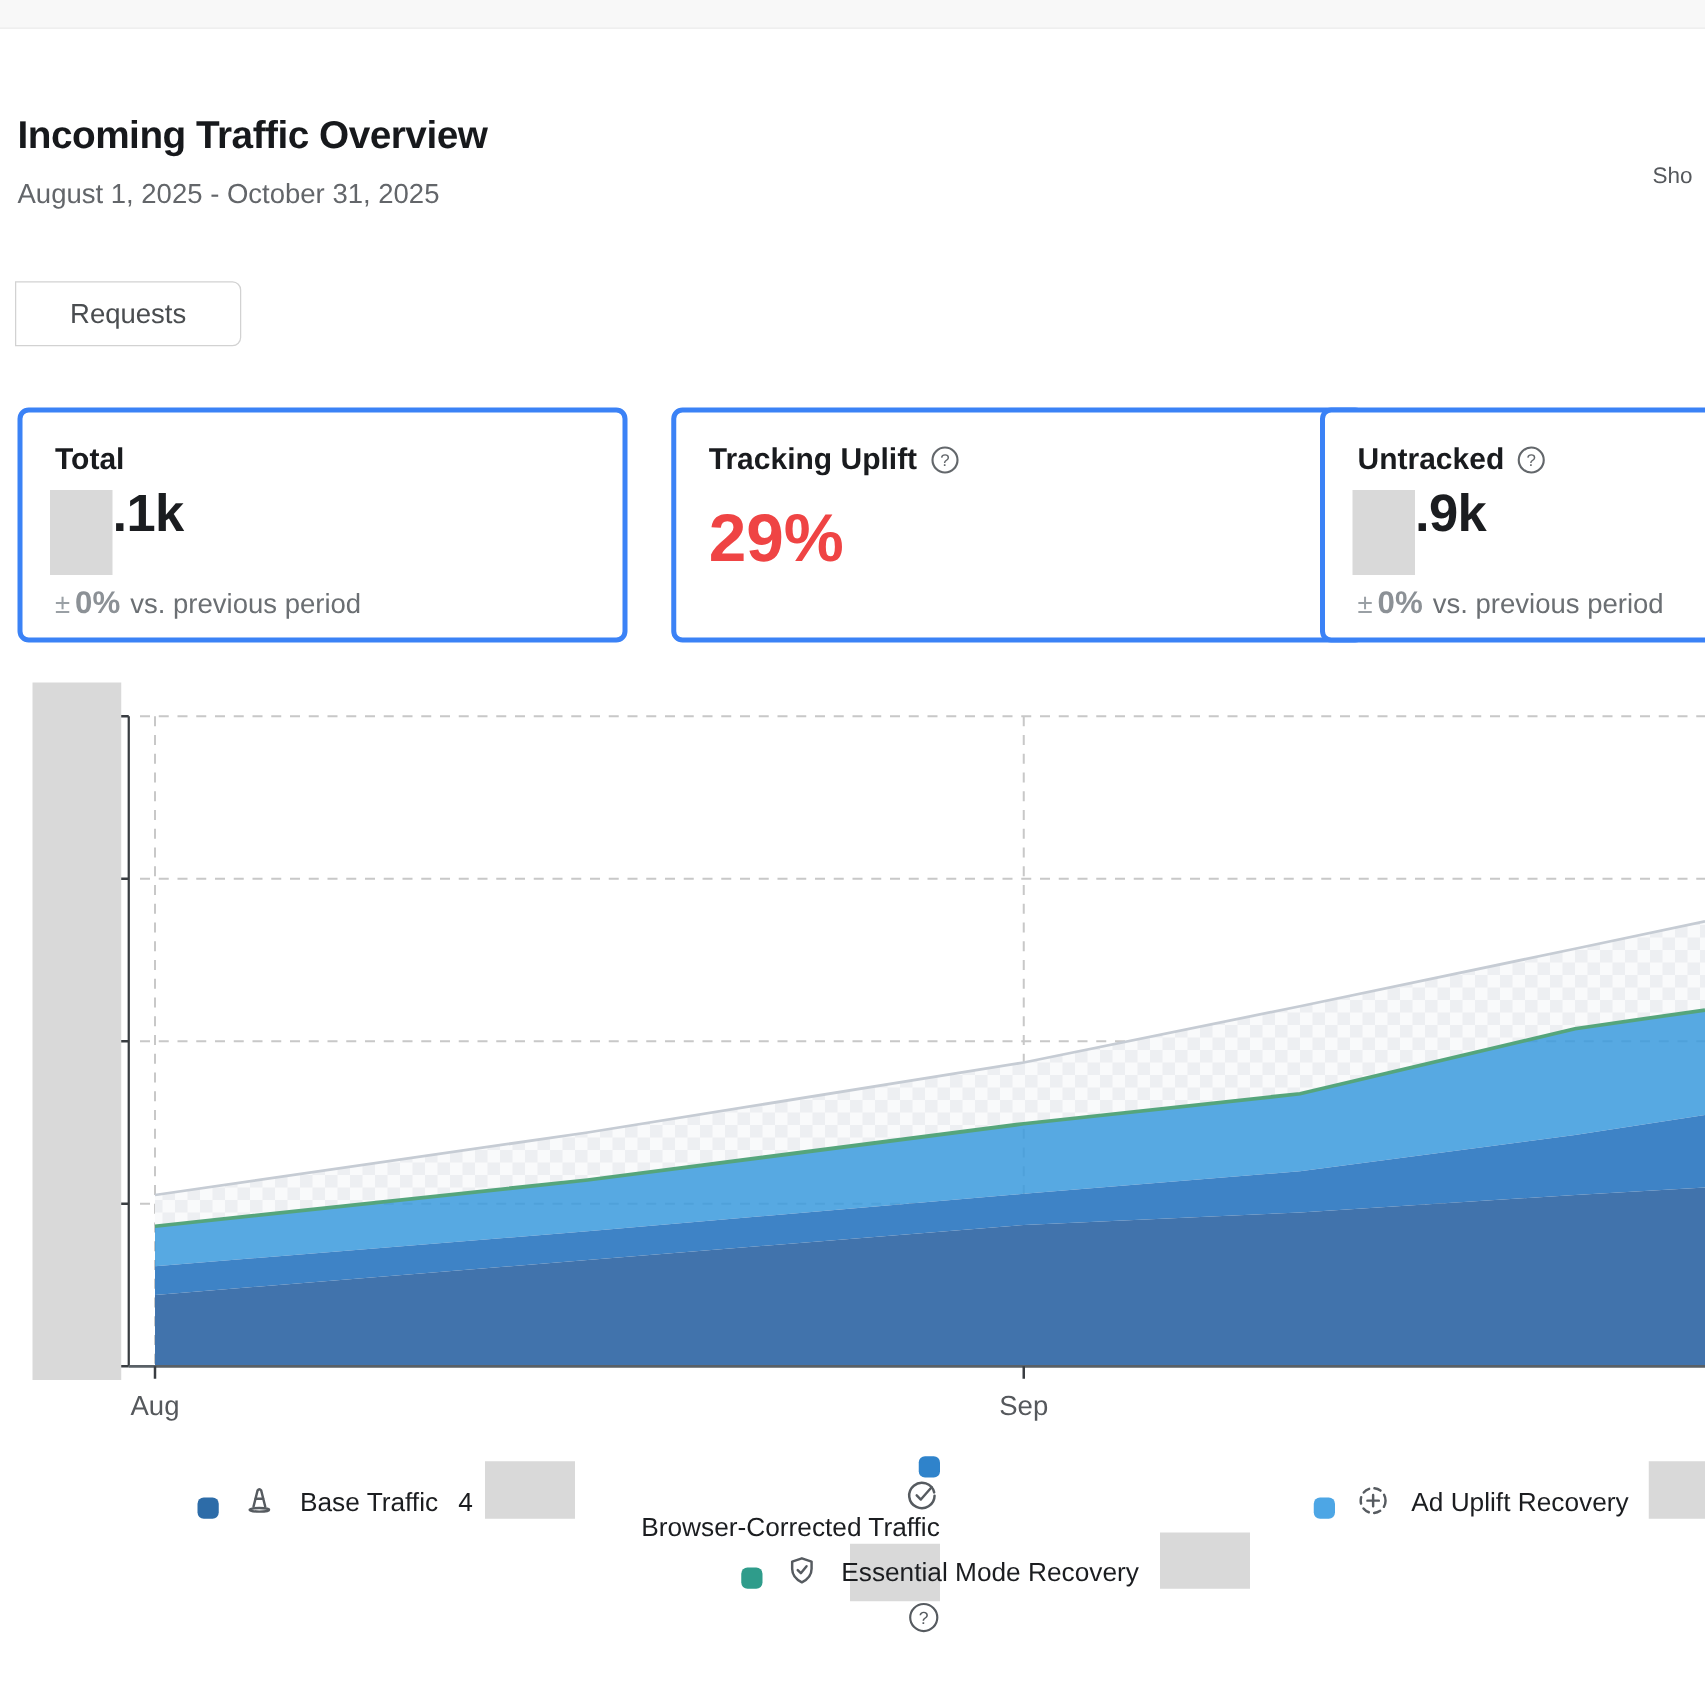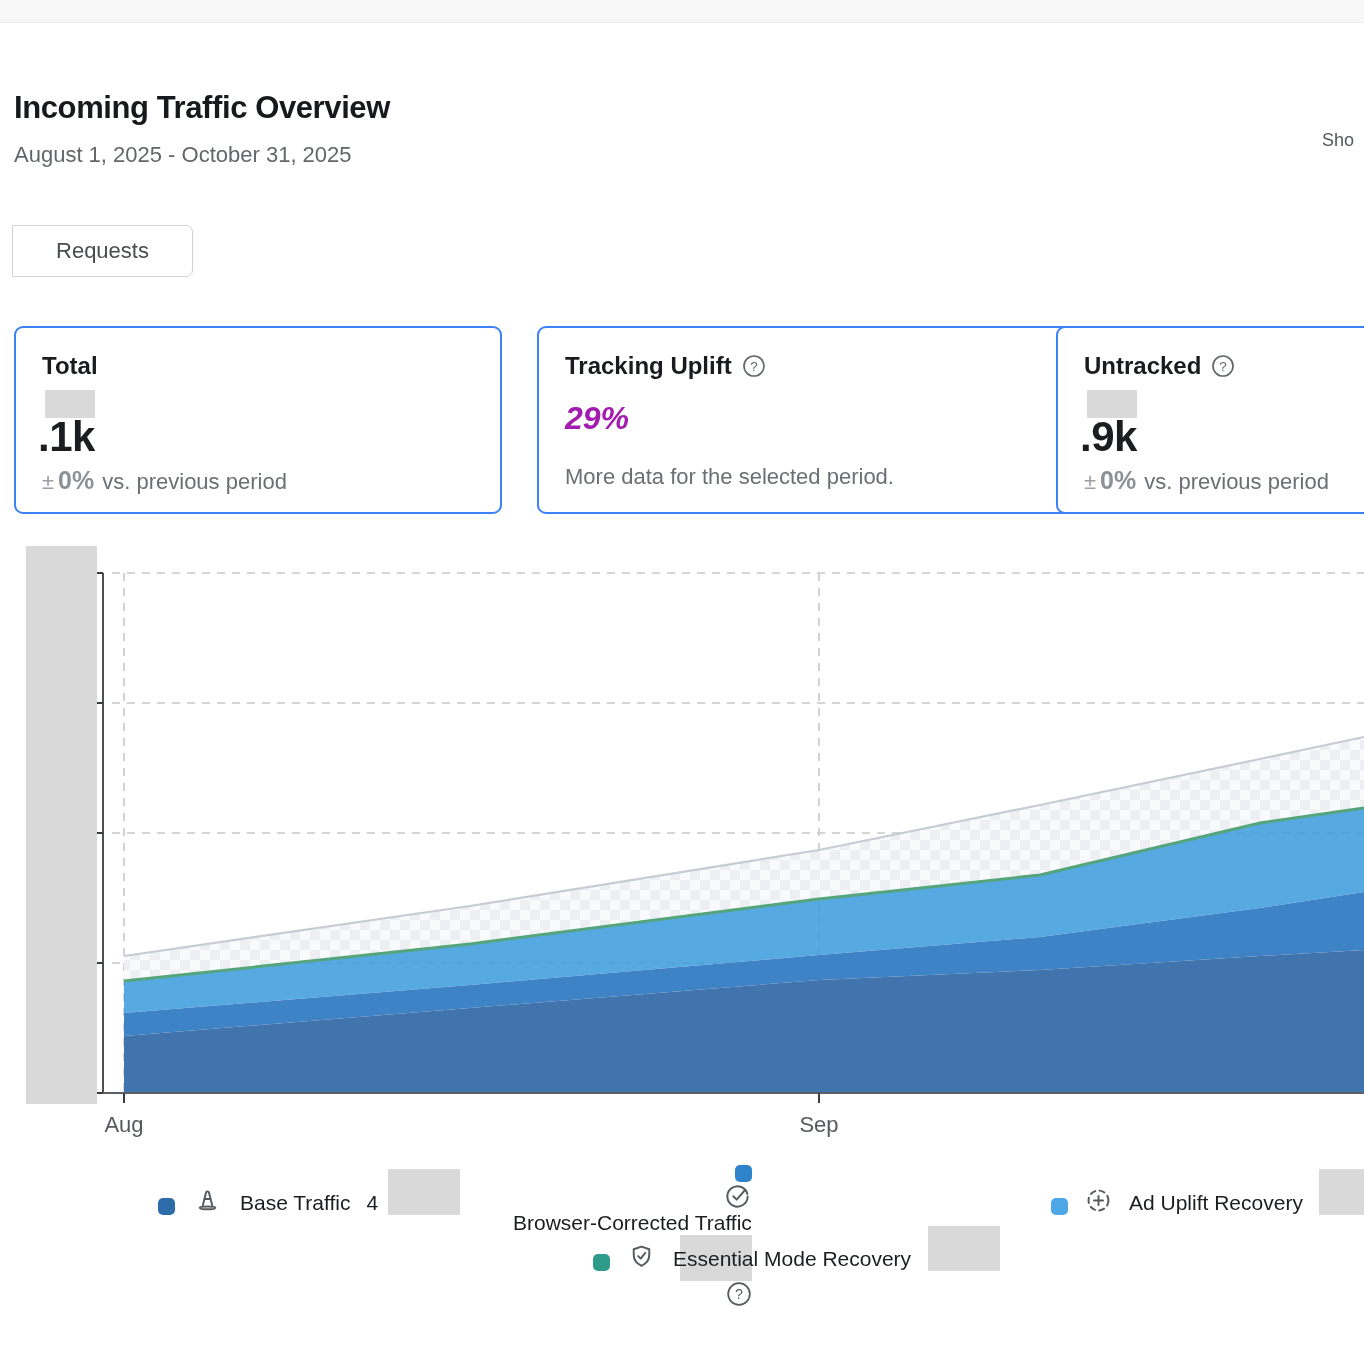--- a/index.html
+++ b/index.html
@@ -14,28 +14,28 @@
   
   .page-title{left:14px;top:90px;font-size:31px;font-weight:700;color:#17191c;letter-spacing:-0.4px;}
   .date-range{left:14px;top:142px;font-size:22px;color:#63666a;}
   .show-link{left:1322px;top:130px;font-size:18px;color:#55585c;white-space:nowrap;}
   
   .tabs{left:14px;top:225px;display:flex;}
   .tab{height:52px;display:flex;align-items:center;justify-content:center;font-size:22px;background:#fff;box-sizing:border-box;cursor:pointer;}
   .tab-active{width:179px;border:2px solid #2a64a8;border-radius:7px;color:#2a64a8;font-weight:700;z-index:2;}
   .tab-inactive{width:181px;margin-left:-2px;border:1px solid #d2d2d2;border-radius:0 7px 7px 0;color:#4a4d50;z-index:1;}
   
-  .card{top:326px;height:188px;background:#fff;border:2px solid #3b82f6;border-radius:9px;box-sizing:border-box;}
+  .card{top:326px;height:188px;background:#fff;border:4px solid #3b82f6;border-radius:9px;box-sizing:border-box;}
   .card-title-row{position:absolute;left:26px;top:24px;display:flex;align-items:center;gap:10px;}
   .card-title{font-size:24px;font-weight:600;color:#191b1e;}
   .redact{background:#d9d9d9;}
-  .big-value-row{position:absolute;left:22px;top:62px;height:68px;display:flex;align-items:flex-end;flex-direction:column;}
+  .big-value-row{position:absolute;left:22px;top:62px;height:68px;display:flex;align-items:flex-start;}
   .redact-val{width:50px;height:68px;}
   .big-value{font-size:42px;font-weight:700;color:#1b1d20;line-height:0.92;padding-bottom:1px;letter-spacing:-0.5px;}
-  .big-value-green{position:absolute;left:26px;top:74px;font-size:32px;font-weight:700;color:#a21caf;line-height:1;font-style:italic;}
+  .big-value-green{position:absolute;left:26px;top:74px;font-size:54px;font-weight:700;color:#ef4444;line-height:1;}
   .delta-row{position:absolute;left:26px;top:138px;display:flex;align-items:baseline;font-size:22px;color:#6b6f73;}
   .delta-sign{color:#9aa0a5;font-size:22px;}
   .delta-val{color:#8c9196;font-weight:700;font-size:25px;margin:0 8px 0 4px;}
   .card-sub{position:absolute;left:26px;top:136px;font-size:22px;color:#6b6f73;}
   
   .chart-svg{left:0;top:0;width:1364px;height:1364px;}
   .y-redact{left:26px;top:546px;width:71px;height:558px;background:#d9d9d9;}
   
   .legend-item{position:absolute;height:50px;display:flex;align-items:flex-end;}
   .swatch{width:17px;height:17px;border-radius:5px;flex:0 0 auto;}
@@ -75,21 +75,20 @@
 
 <div class="abs card" style="left:537px;width:556px;">
   <div class="card-title-row">
     <span class="card-title">Tracking Uplift</span>
     <svg class="helpq" width="24" height="24" viewBox="0 0 24 24">
       <circle cx="12" cy="12" r="10" fill="none" stroke="#63676b" stroke-width="1.7"></circle>
       <text x="12" y="16.6" font-size="13.5" fill="#63676b" text-anchor="middle" font-family="Liberation Sans, sans-serif">?</text>
     </svg>
   </div>
   <div class="big-value-green">29%</div>
-  <div class="card-sub">More data for the selected period.</div>
 </div>
 
 <div class="abs card" style="left:1056px;width:484px;">
   <div class="card-title-row">
     <span class="card-title">Untracked</span>
     <svg class="helpq" width="24" height="24" viewBox="0 0 24 24">
       <circle cx="12" cy="12" r="10" fill="none" stroke="#63676b" stroke-width="1.7"></circle>
       <text x="12" y="16.6" font-size="13.5" fill="#63676b" text-anchor="middle" font-family="Liberation Sans, sans-serif">?</text>
     </svg>
   </div>

